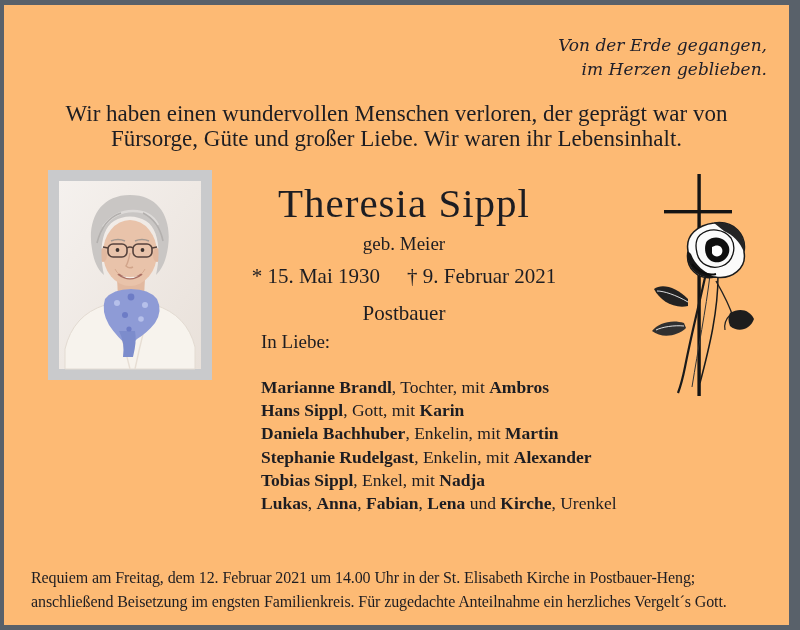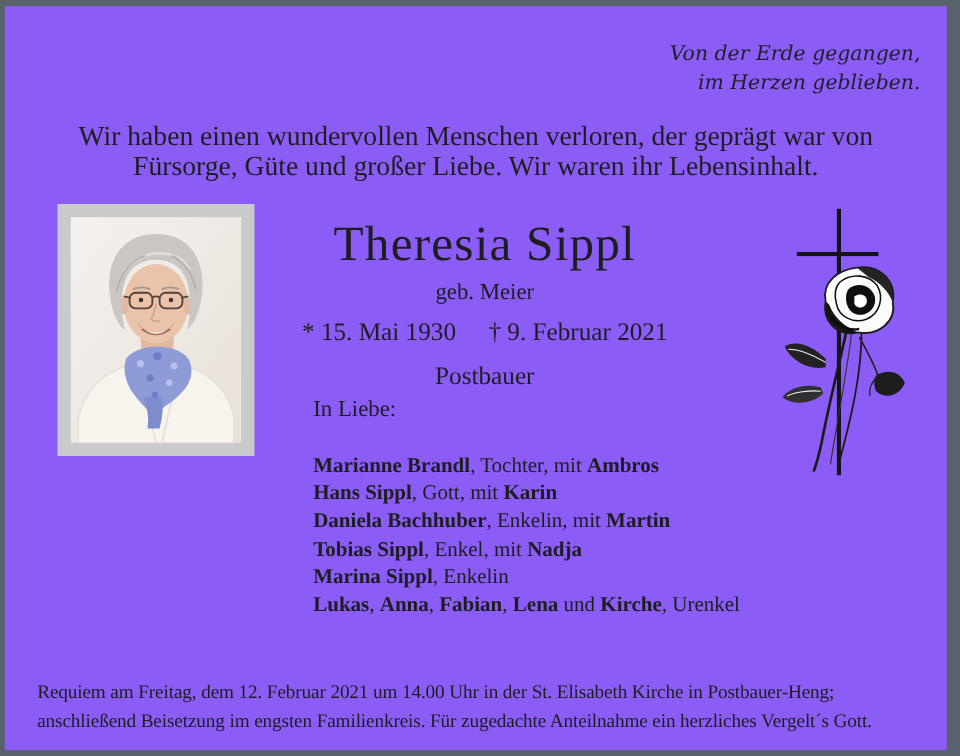--- a/index.html
+++ b/index.html
@@ -1,20 +1,20 @@
 <!DOCTYPE html>
 <html><head>
 <meta charset="utf-8">
 <style>
   html,body{margin:0;padding:0;background:#fff;}
   .card{
     position:relative;
     width:800px;height:630px;
     box-sizing:border-box;
-    background:#8b5cf6;
+    background:#fdba74;
     border-style:solid;
     border-color:#59616a;
     border-width:5px 11px 5px 4px;
     overflow:hidden;
     font-family:"Liberation Serif", serif;
     color:#1d1d22;
   }
   .epigraph{
     position:absolute;top:28px;right:22px;
     text-align:right;
@@ -131,22 +131,22 @@
     </div>
     <div class="place">Postbauer</div>
   </div>
 
   <div class="liebe">In Liebe:</div>
 
   <div class="family">
       <div><span class="bold">Marianne Brandl</span><span>, Tochter, mit </span><span class="bold">Ambros</span></div>
       <div><span class="bold">Hans Sippl</span><span>, Gott, mit </span><span class="bold">Karin</span></div>
       <div><span class="bold">Daniela Bachhuber</span><span>, Enkelin, mit </span><span class="bold">Martin</span></div>
+      <div><span class="bold">Stephanie Rudelgast</span><span>, Enkelin, mit </span><span class="bold">Alexander</span></div>
       <div><span class="bold">Tobias Sippl</span><span>, Enkel, mit </span><span class="bold">Nadja</span></div>
-      <div><span class="bold">Marina Sippl</span><span>, Enkelin</span></div>
       <div><span class="bold">Lukas</span><span>, </span><span class="bold">Anna</span><span>, </span><span class="bold">Fabian</span><span>, </span><span class="bold">Lena</span><span> und </span><span class="bold">Kirche</span><span>, Urenkel</span></div>
     </div>
 
   <div class="crossart">
     <svg viewBox="0 0 140 232">
 
       <rect x="67.4" y="5" width="3.4" height="222" fill="#141414"></rect>
       <rect x="34" y="41" width="68" height="3.4" fill="#141414"></rect>
 
       <path d="M76,104 C70,132 62,162 55,198 C53,208 51,216 48,224" fill="none" stroke="#1a1a1a" stroke-width="2.2"></path>

